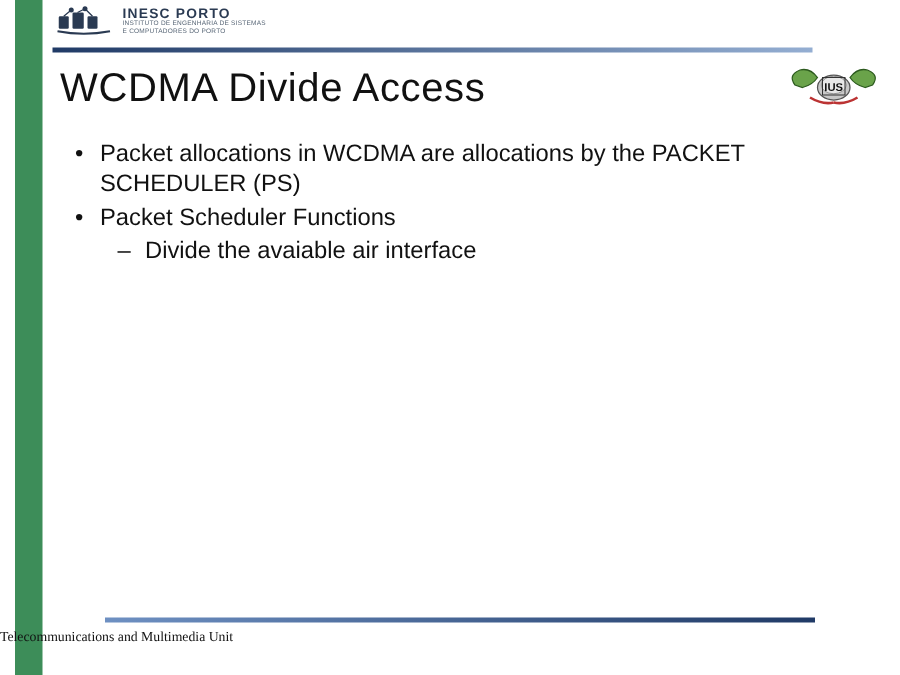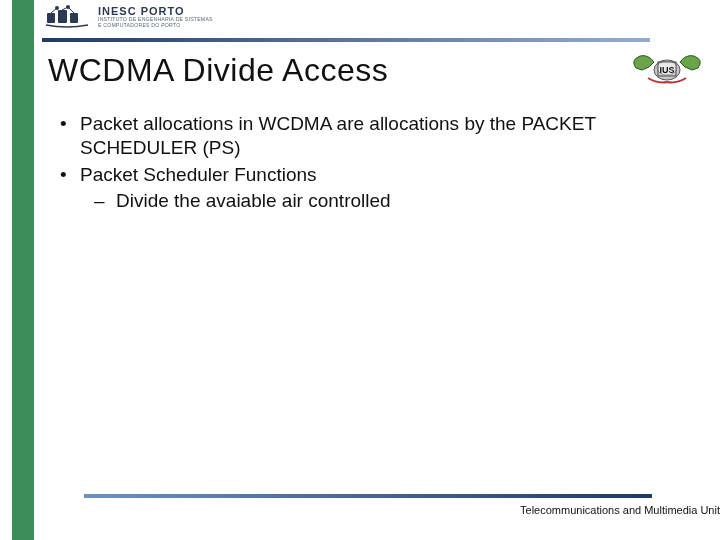--- a/index.html
+++ b/index.html
@@ -93,23 +93,24 @@
   .footer-rule {
     position: absolute;
     left: 84px; top: 494px;
     width: 568px; height: 4px;
     background: linear-gradient(90deg, #6e90c2 0%, #203a66 100%);
   }
   .footer-text {
     position: absolute;
     width: 720px;
     top: 504px; left: 0;
-    text-align: right;
+    text-align: left;
     font-size: 11px;
     color: #111;
+    font-family: Liberation Serif, serif;
   }
 </style>
 </head>
 <body>
 
 <div class="left-bar"></div>
 
 <div class="header">
   <div class="logo-block">
     <div class="logo-mark">
@@ -156,18 +157,18 @@
   <div class="bullet-row">
     <div class="bullet-dot">•</div>
     <div class="bullet-text">Packet allocations in WCDMA are allocations by the PACKET SCHEDULER (PS)</div>
   </div>
   <div class="bullet-row">
     <div class="bullet-dot">•</div>
     <div class="bullet-text">Packet Scheduler Functions</div>
   </div>
   <div class="sub-row">
     <div class="sub-dash">–</div>
-    <div class="bullet-text">Divide the avaiable air controlled</div>
+    <div class="bullet-text">Divide the avaiable air interface</div>
   </div>
 </div>
 
 <div class="footer-rule"></div>
 <div class="footer-text">Telecommunications and Multimedia Unit</div>
 
 </body></html>

